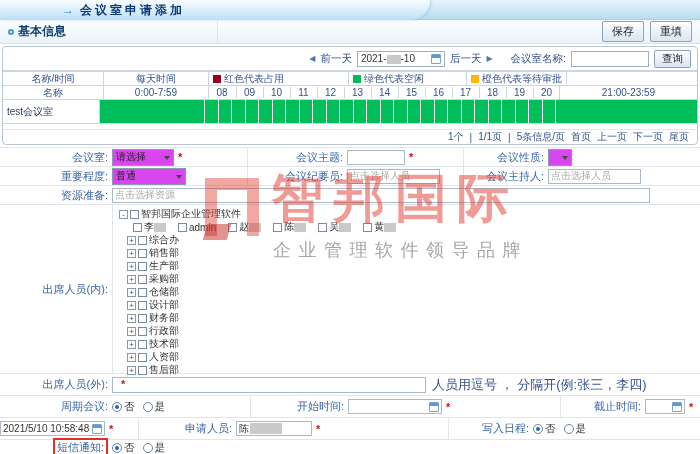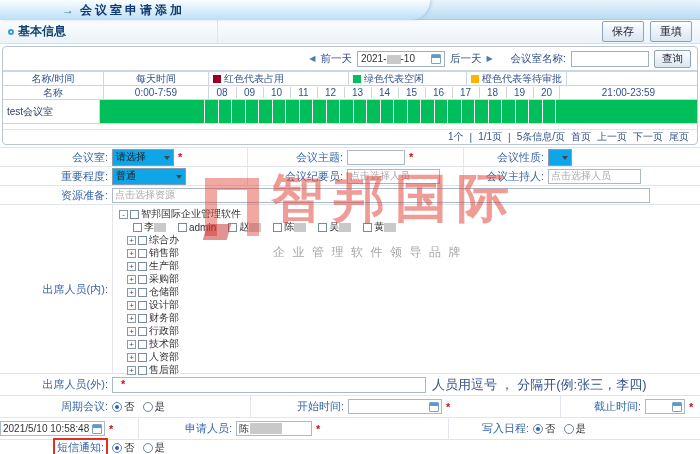--- a/index.html
+++ b/index.html
@@ -70,21 +70,21 @@
   .c1 { width:112px; } .c2 { width:135px; } .c3 { width:100px; } .c4 { width:116px; }
   .c5 { width:85px; } .c6 { width:149px; }
   .b2 { width:138px; } .b3 { width:98px; } .b4 { width:212px; } .b5 { width:85px; } .b6 { width:152px; }
   .h19 { height:19px; } .h22 { height:22px; } .h17 { height:17px; }
   .req { color:#cc1111; font-weight:bold; margin-left:4px; font-size:11px; }
   .finp { display:inline-flex; align-items:center; border:1px solid #abb8c7; background:#fff; height:15px;
     padding:0 2px; font-size:10px; color:#333; overflow:hidden; white-space:nowrap; }
   .finp .ph { color:#aaa; }
   .finp .cal { margin-left:auto; }
   .fsel { display:inline-flex; align-items:center; justify-content:space-between; border:1px solid #8a9bb0;
-    background:#0ea5e9; height:17px; padding:0 3px; font-size:10px; color:#222; cursor:pointer; }
+    background:#d946ef; height:17px; padding:0 3px; font-size:10px; color:#222; cursor:pointer; }
   .car { width:0; height:0; border:3px solid transparent; border-top:4px solid #444; margin-top:4px; margin-left:4px; }
   .rd { width:10px; height:10px; border:1px solid #6b85a3; border-radius:50%; background:#fff;
     display:inline-block; position:relative; margin-right:2px; cursor:pointer; flex:none; }
   .rd.sel::after { content:''; position:absolute; left:2px; top:2px; width:4px; height:4px;
     border-radius:50%; background:#2563c9; }
   .rdl { color:#333; margin-right:8px; font-size:10.5px; }
   .hl-red { border:2px solid #e03022; padding:0 2px; display:inline-block; }
   .hint { color:#33518b; font-size:13px; margin-left:6px; }
 
   
@@ -102,21 +102,21 @@
   .tree-req { margin-left:2px; margin-top:2px; }
 
   
   .wm { position:absolute; left:205px; top:170px; width:430px; z-index:40; pointer-events:none; }
   .wm-top { display:flex; align-items:flex-start; }
   .wm-logo { width:54px; height:58px; border:12px solid rgba(225,60,48,.45); border-bottom:none;
     position:relative; margin-right:12px; margin-top:8px; }
   .wm-logo::after { content:''; position:absolute; left:-12px; bottom:-4px; width:24px; height:16px;
     background:rgba(195,40,35,.5); transform:skewX(-16deg); }
   .wm-brand { font-size:52px; font-weight:bold; color:rgba(226,57,45,.5); letter-spacing:10px; line-height:1.1; }
-  .wm-tag { font-size:12px; color:rgba(150,150,150,.85); letter-spacing:7.5px; margin:8px 0 0 68px; }
+  .wm-tag { font-size:18px; color:rgba(150,150,150,.85); letter-spacing:7.5px; margin:2px 0 0 68px; }
 </style>
 </head>
 <body>
 
 <div class="screen">
 
   <div class="titlebar">
     <div class="title-tab">
       <span class="arr">→</span>
       <span class="ttl">会议室申请添加</span>

